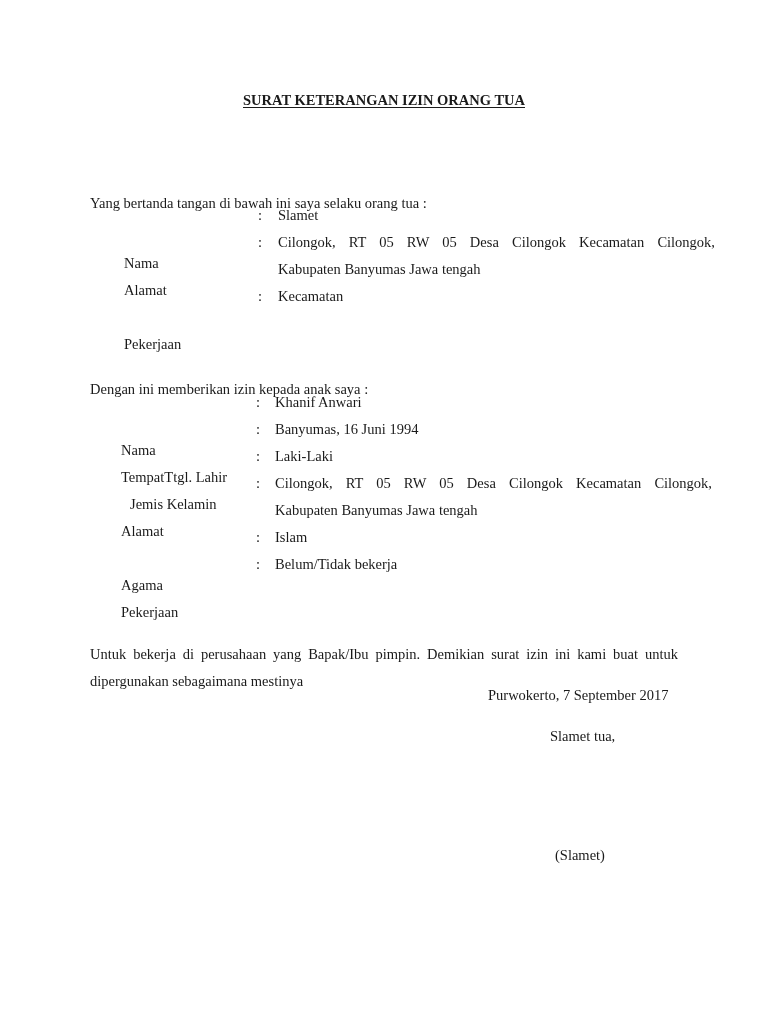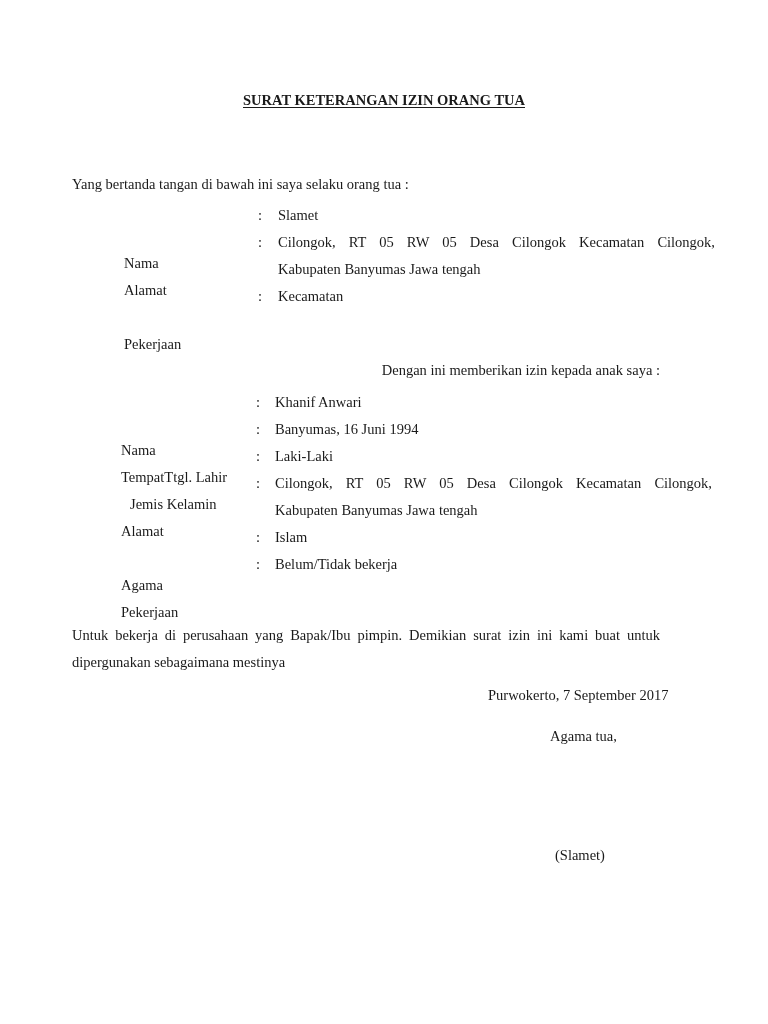--- a/index.html
+++ b/index.html
@@ -1,21 +1,21 @@
 <!DOCTYPE html>
 <html><head>
 <meta charset="utf-8">
 <style>
   html, body { margin: 0; padding: 0; background: #ffffff; }
   body { width: 768px; height: 1024px; position: relative; overflow: hidden;
          font-family: "Liberation Serif", "DejaVu Serif", serif; color: #1a1a1a; font-size: 14.5px; }
   .title { position: absolute; top: 92px; left: 0; width: 768px; text-align: center;
            font-weight: bold; font-size: 14.5px; }
   .title span { text-decoration: underline; text-underline-offset: 2px; }
-  .para { position: absolute; left: 72px; width: 588px; line-height: 27px; }
+  .para { position: absolute; left: 90px; width: 588px; line-height: 27px; margin-top: 19px; }
   .justify { text-align: justify; }
   .row { position: absolute; left: 0; width: 768px; height: 27px; }
   .lbl { position: absolute; margin-top: 48px; }
   .colon { position: absolute; }
   .val { position: absolute; width: 437px; text-align: justify; text-align-last: justify; }
   .val.plain { text-align-last: left; }
   .cont { position: absolute; }
   .right { position: absolute; }
 </style>
 </head>
@@ -43,21 +43,21 @@
     <div class="row" style="top:261px;">
       <span class="cont" style="left:278px;">Kabupaten Banyumas Jawa tengah</span>
     </div>
     <div class="row" style="top:288px;">
       <span class="lbl" style="left:124px;">Pekerjaan</span>
       <span class="colon" style="left:258px;">:</span>
       <span class="val plain" style="left:278px;">Kecamatan</span>
     </div>
   </div>
 
-  <div class="para" style="top:357px;text-align:right;">Dengan ini memberikan izin kepada anak saya :</div>
+  <div class="para" style="top:357px;">Dengan ini memberikan izin kepada anak saya :</div>
 
   <div>
     <div class="row" style="top:394px;">
       <span class="lbl" style="left:121px;">Nama</span>
       <span class="colon" style="left:256px;">:</span>
       <span class="val plain" style="left:275px;">Khanif Anwari</span>
     </div>
     <div class="row" style="top:421px;">
       <span class="lbl" style="left:121px;">TempatTtgl. Lahir</span>
       <span class="colon" style="left:256px;">:</span>
@@ -85,16 +85,16 @@
       <span class="lbl" style="left:121px;">Pekerjaan</span>
       <span class="colon" style="left:256px;">:</span>
       <span class="val plain" style="left:275px;">Belum/Tidak bekerja</span>
     </div>
   </div>
 
   <div class="para justify" style="top:622px; text-align-last: justify;">Untuk bekerja di perusahaan yang Bapak/Ibu pimpin. Demikian surat izin ini kami buat untuk</div>
   <div class="para" style="top:649px;">dipergunakan sebagaimana mestinya</div>
 
   <div class="right" style="top:687px; left:488px;">Purwokerto, 7 September 2017</div>
-  <div class="right" style="top:728px; left:550px;">Agama tua,</div>
+  <div class="right" style="top:728px; left:550px;">Slamet tua,</div>
   <div class="right" style="top:847px; left:555px;text-align:right;">(Slamet)</div>
 
 </div>
 
 </body></html>

